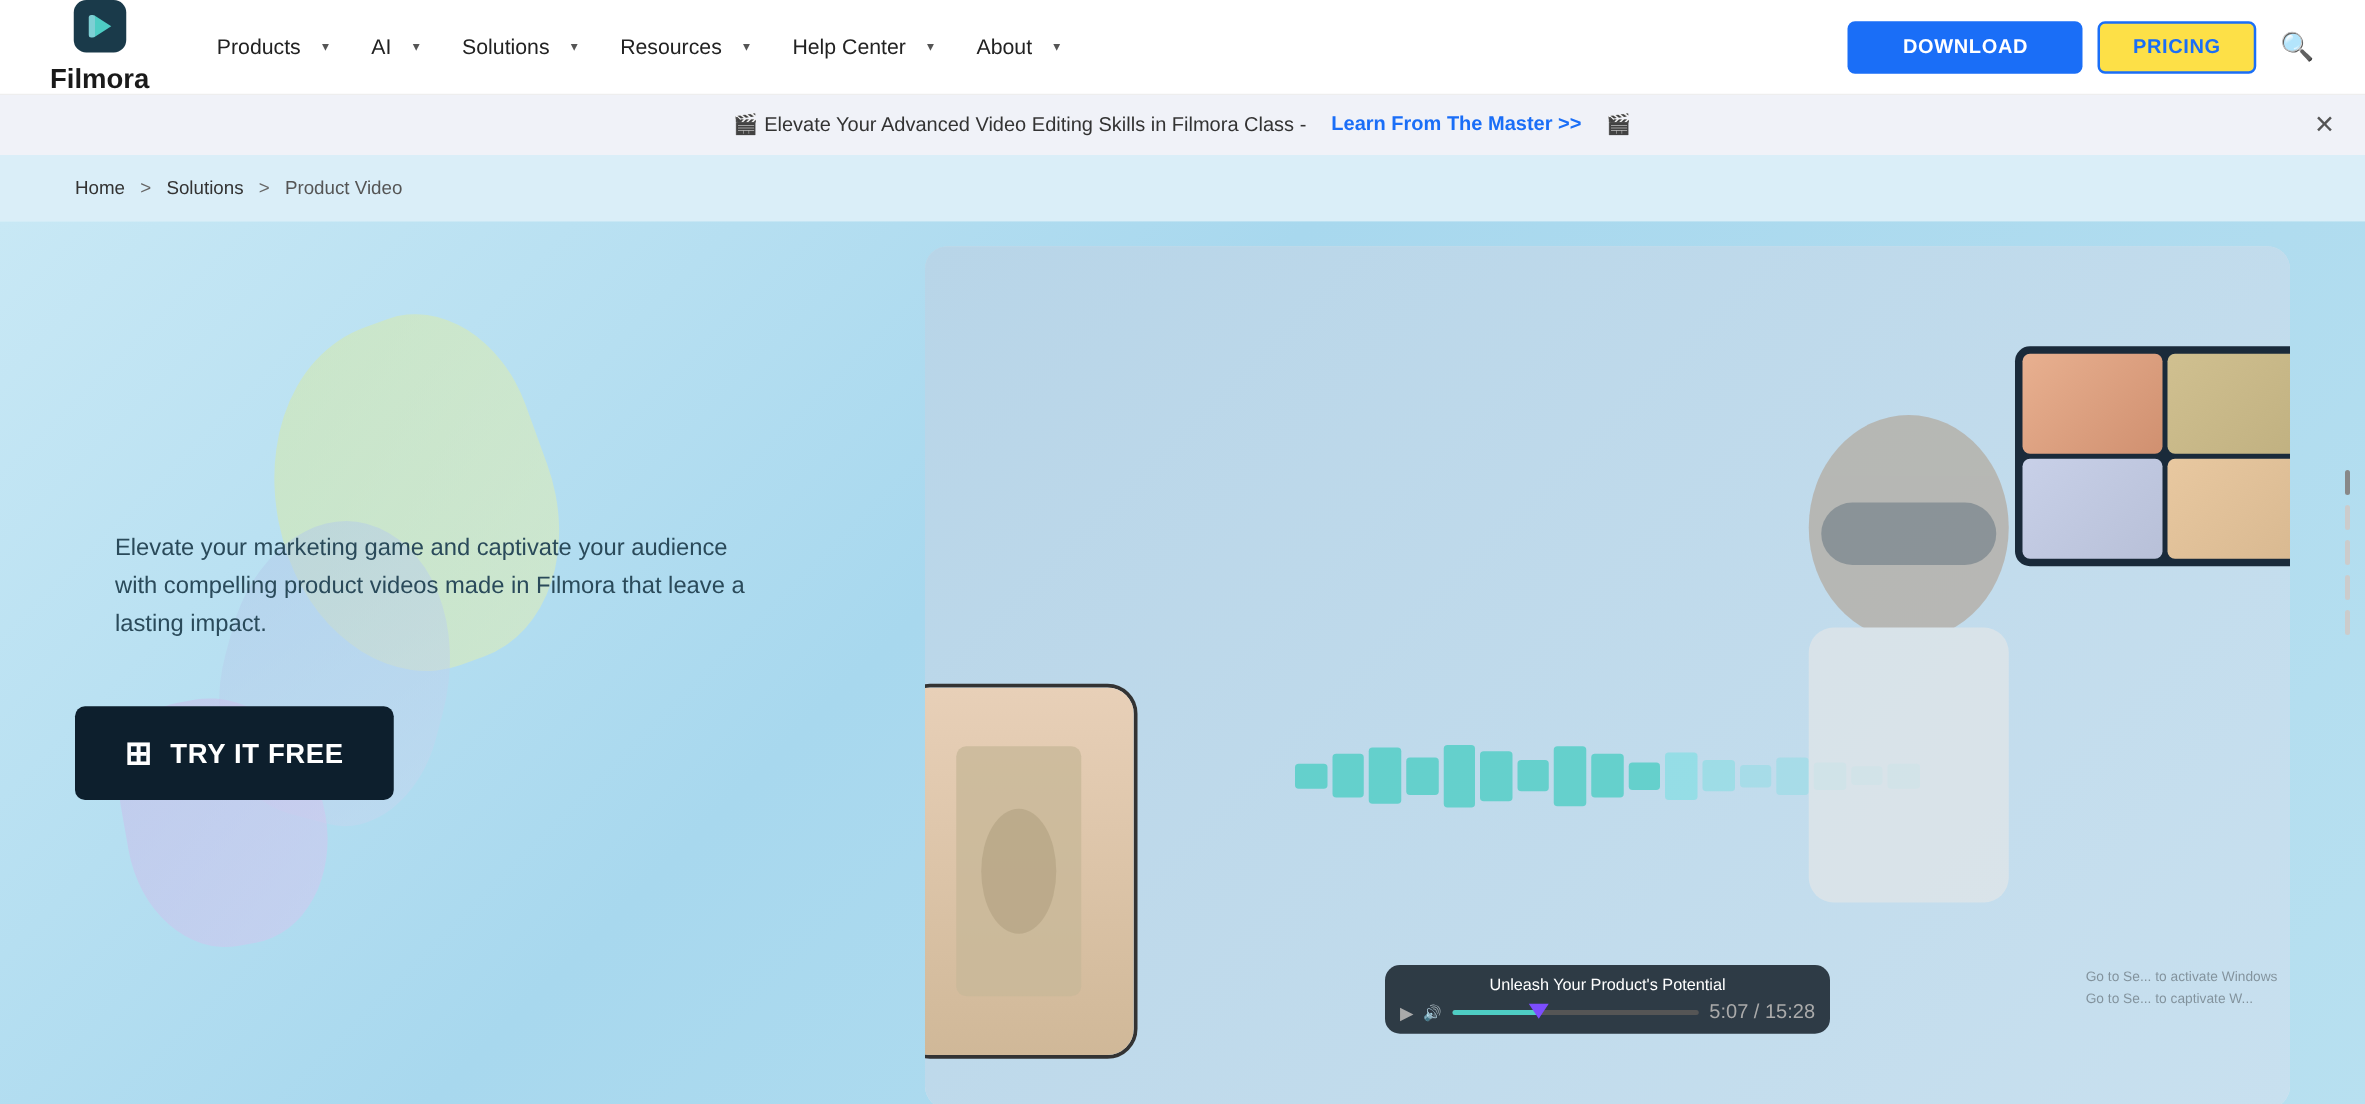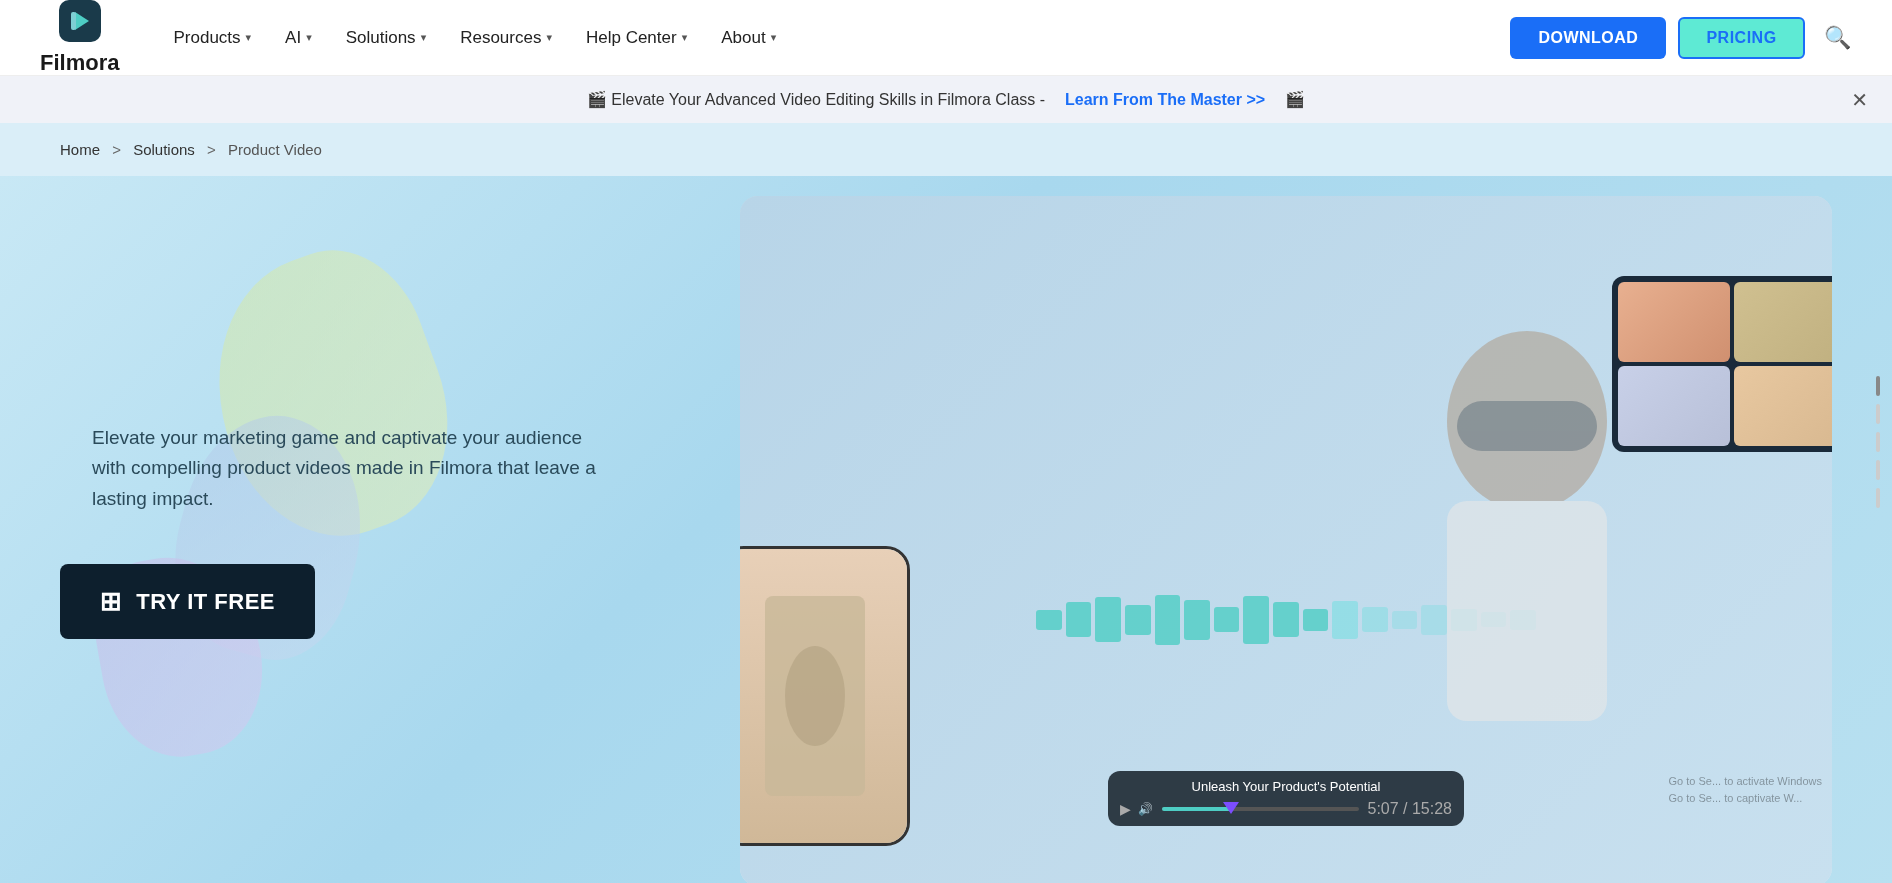--- a/index.html
+++ b/index.html
@@ -16,36 +16,36 @@
     .nav-logo { display: flex; align-items: center; gap: 8px; margin-right: 40px; flex-direction: column; }
     .nav-logo-icon {
       width: 42px; height: 42px; border-radius: 10px;
       background: #1a3a4a;
       display: flex; align-items: center; justify-content: center;
       font-size: 22px; color: #4ecdc4;
     }
     .nav-logo-text { font-size: 22px; font-weight: 700; color: #1a1a1a; }
     .nav-items { display: flex; align-items: center; gap: 6px; flex: 1; }
     .nav-item {
-      display: flex; align-items: center; gap: 5px;
+      display: flex; align-items: center; gap: 17px;
       padding: 8px 14px;
       font-size: 17px; color: #222; cursor: pointer;
       border-radius: 6px;
       white-space: nowrap;
     }
     .nav-chevron { font-size: 11px; color: #555; }
     .nav-actions { display: flex; align-items: center; gap: 12px; }
     .btn-download {
       background: #1a6ef7; color: #fff;
       border: none; border-radius: 6px;
-      padding: 12px 28px; font-size: 16px; font-weight: 700;
+      padding: 12px 44px; font-size: 16px; font-weight: 700;
       cursor: pointer; letter-spacing: 0.5px;
     }
     .btn-pricing {
-      background: #5eead4; color: #1a6ef7;
+      background: #fde047; color: #1a6ef7;
       border: 2px solid #1a6ef7; border-radius: 6px;
       padding: 10px 26px; font-size: 16px; font-weight: 700;
       cursor: pointer; letter-spacing: 0.5px;
     }
     .nav-search { font-size: 22px; color: #333; cursor: pointer; margin-left: 8px; }
 
     
     .banner {
       background: #f0f2f8;
       text-align: center;

